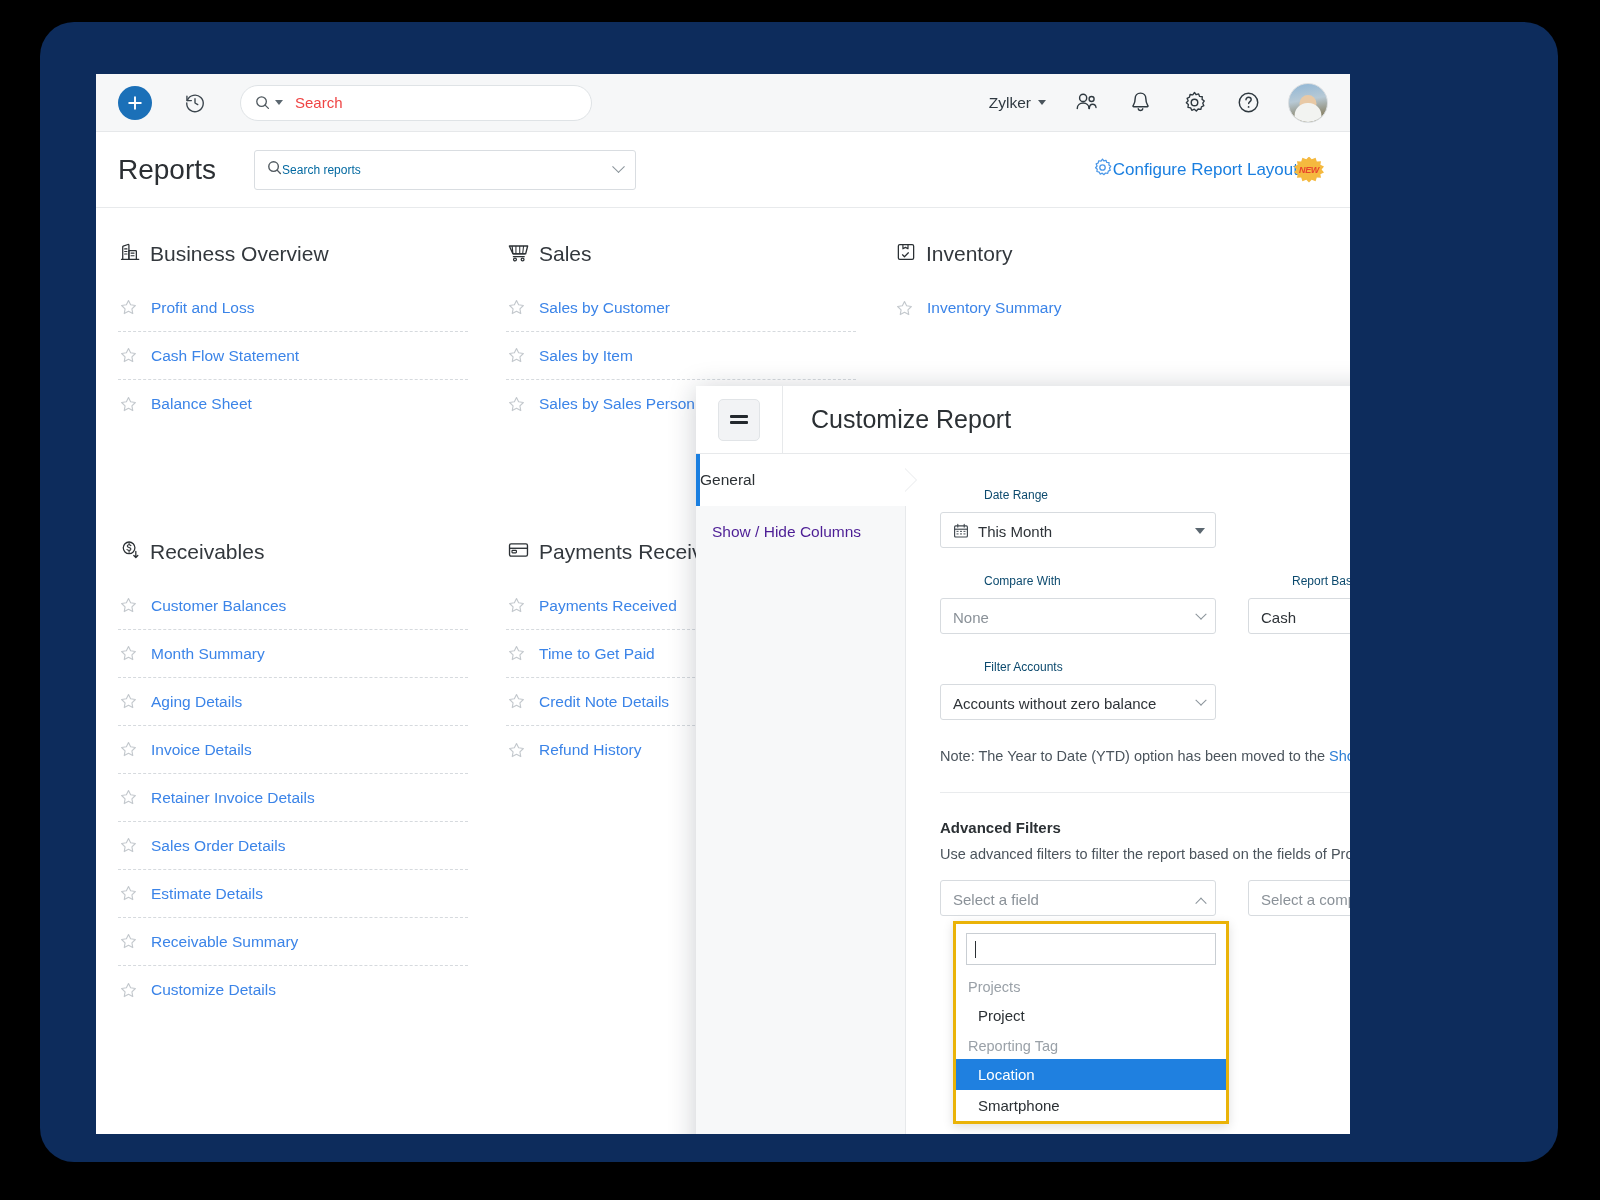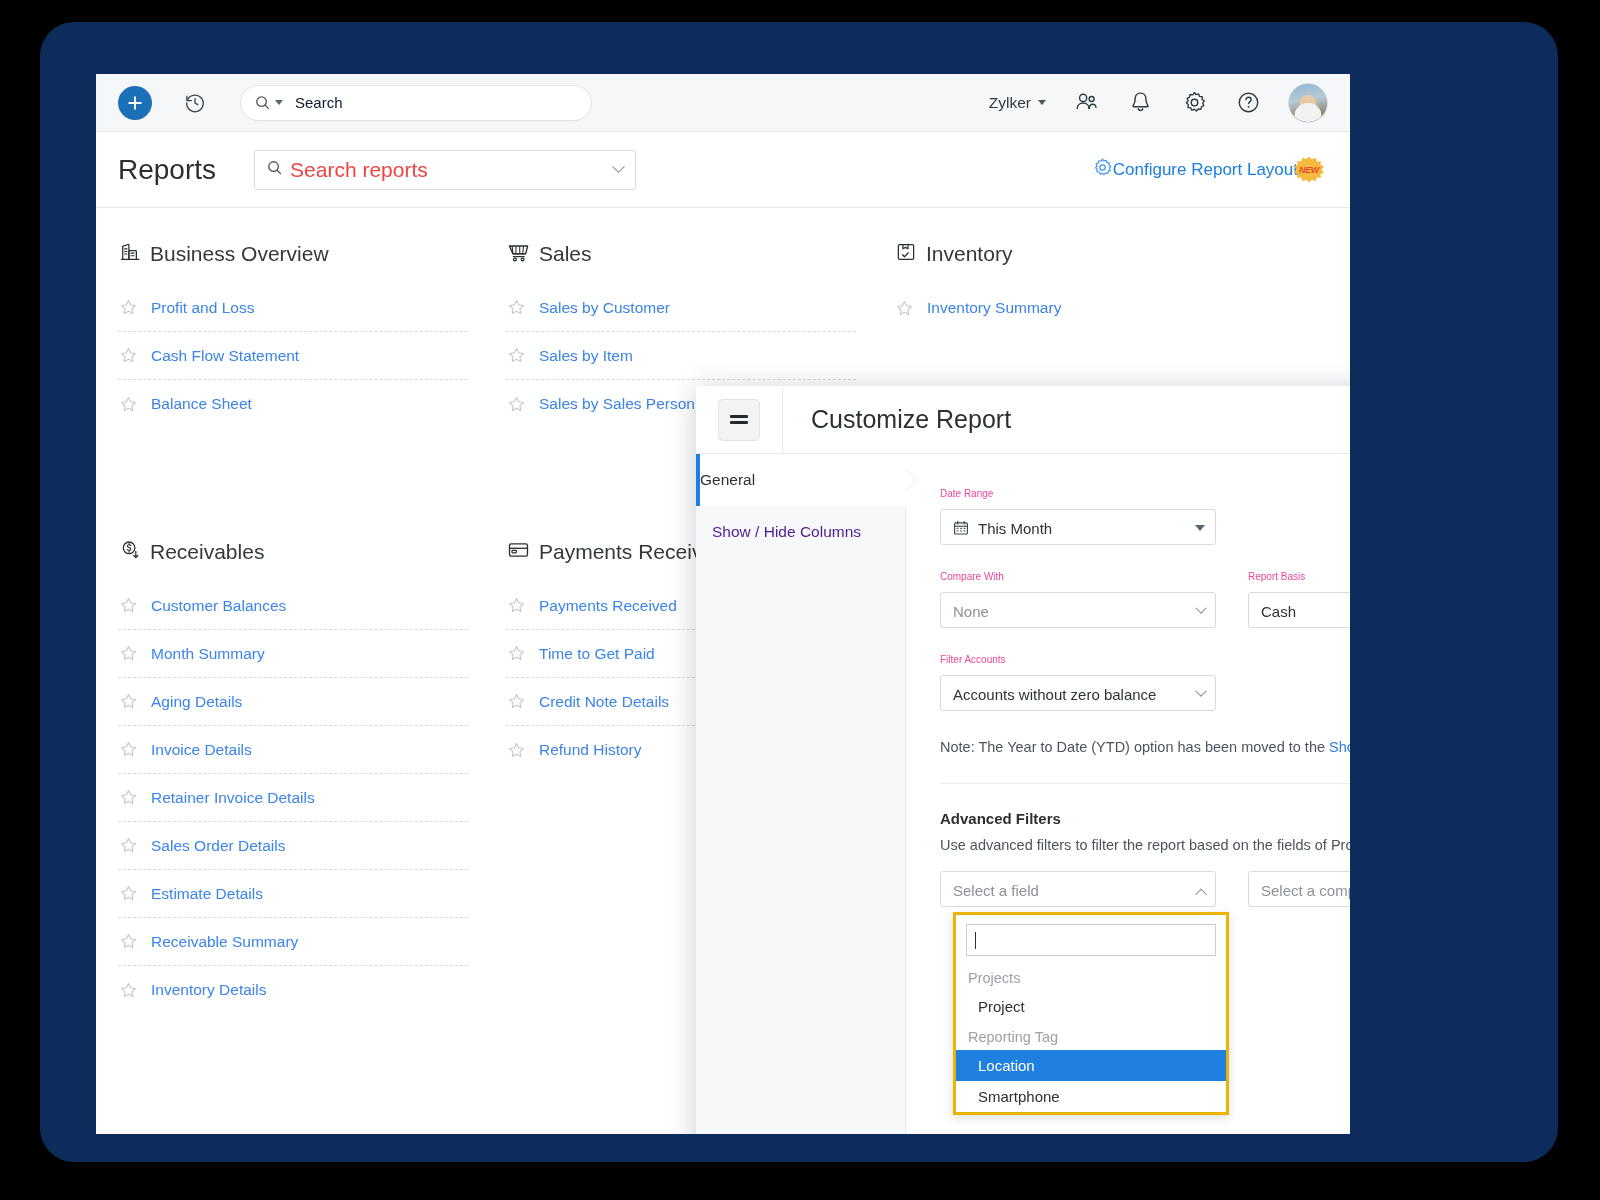--- a/index.html
+++ b/index.html
@@ -71,21 +71,21 @@
   #global-search .srch-ico { flex:0 0 auto; display:flex; }
   #global-search .caret {
     margin-left: 5px;
     width:0;height:0;
     border-left:4.5px solid transparent;
     border-right:4.5px solid transparent;
     border-top:5.5px solid #5b6770;
   }
   #global-search .ph {
     margin-left: 12px;
-    color: #0f172a;
+    color: #ef4444;
     font-size: 15px;
   }
   #top-bar-right {
     margin-left: auto;
     display: flex;
     align-items: center;
     gap: 26px;
   }
   #org-switcher {
     display: flex; align-items: center; gap: 7px;
@@ -126,21 +126,21 @@
   }
   #page-title { font-size: 28px; color: #2b2f33; font-weight: 400; }
   #report-search {
     margin-left: 38px;
     width: 382px; height: 40px;
     border: 1px solid #d9dde1; border-radius: 3px;
     background:#fff;
     display: flex; align-items: center;
     padding: 0 12px; cursor: text;
   }
-  #report-search .ph { margin-left: 8px; color: #ef4444; font-size: 21px; }
+  #report-search .ph { color: #0369a1; font-size: 12px; }
   #report-search .dd-chev {
     margin-left: auto;
     width:9px;height:9px;
     border-right:1.6px solid #8b949b;
     border-bottom:1.6px solid #8b949b;
     transform: rotate(45deg) translate(-2px,-2px);
   }
   #configure-layout {
     margin-left: auto;
     display: flex; align-items: center; 
@@ -259,21 +259,21 @@
     position:absolute; right:-12px; top:50%; transform:translateY(-50%);
     width:0;height:0;
     border-top:12px solid transparent;
     border-bottom:12px solid transparent;
     border-left:12px solid #e7e9eb;
     z-index:2;
   }
 
   #modal-content { flex: 1 1 auto; padding: 34px 40px 0 34px; position: relative; overflow: visible; }
 
-  .fld-label { font-size: 10px; color: #ec4899; margin-bottom: 10px; }
+  .fld-label { font-size: 12px; color: #0c4a6e; margin-bottom: 10px; margin-left: 44px; }
   .select-box {
     height: 36px;
     border: 1px solid #d7dbdf;
     border-radius: 3px;
     background: #fff;
     display: flex; align-items: center;
     padding: 2px 10px 0 12px;
     font-size: 15px; color: #2e3338;
     cursor: pointer;
     position: relative;
@@ -627,21 +627,21 @@
                 </svg>
               </span>
               <span class="lnk">Receivable Summary</span>
             </div>
           <div class="report-row">
               <span class="star-ico">
                 <svg width="17" height="17" viewBox="0 0 18 18" fill="none">
                   <path d="M9 1.6l2.24 4.55 5.02.73-3.63 3.54.86 5-4.49-2.36-4.49 2.36.86-5L1.74 6.88l5.02-.73z" stroke="#c3c8cd" stroke-width="1.2" stroke-linejoin="round"></path>
                 </svg>
               </span>
-              <span class="lnk">Inventory Details</span>
+              <span class="lnk">Customize Details</span>
             </div>
         </div>
 
         <div class="section">
           <div class="section-head">
             <span>
               <svg width="21" height="18" viewBox="0 0 22 18" fill="none">
                 <rect x="1.6" y="2.6" width="18.8" height="12.8" rx="1.6" stroke="#2b3034" stroke-width="1.4"></rect>
                 <path d="M1.6 7.2h18.8" stroke="#2b3034" stroke-width="1.4"></path>
                 <rect x="4.2" y="9.4" width="4.6" height="2.6" rx="0.6" stroke="#2b3034" stroke-width="1.2"></rect>

